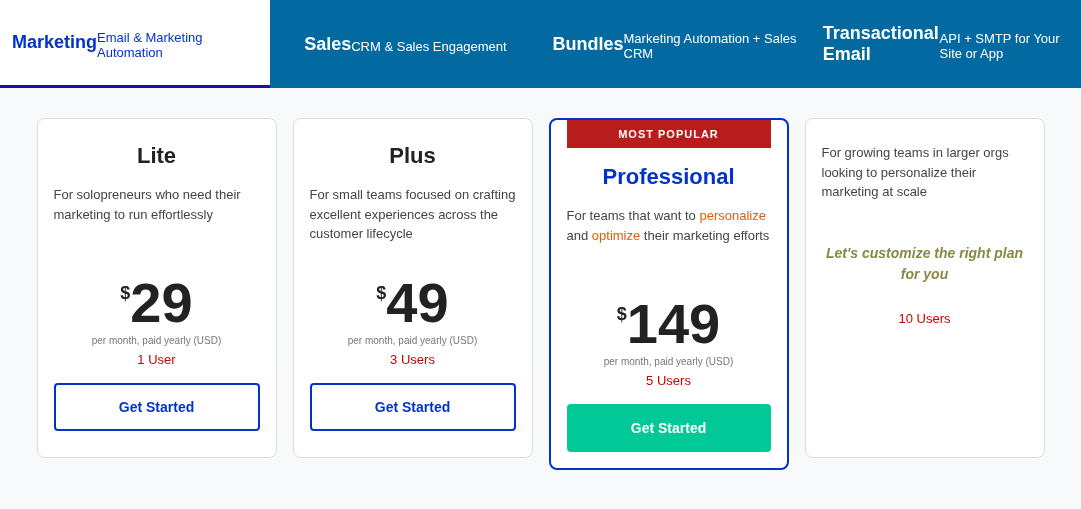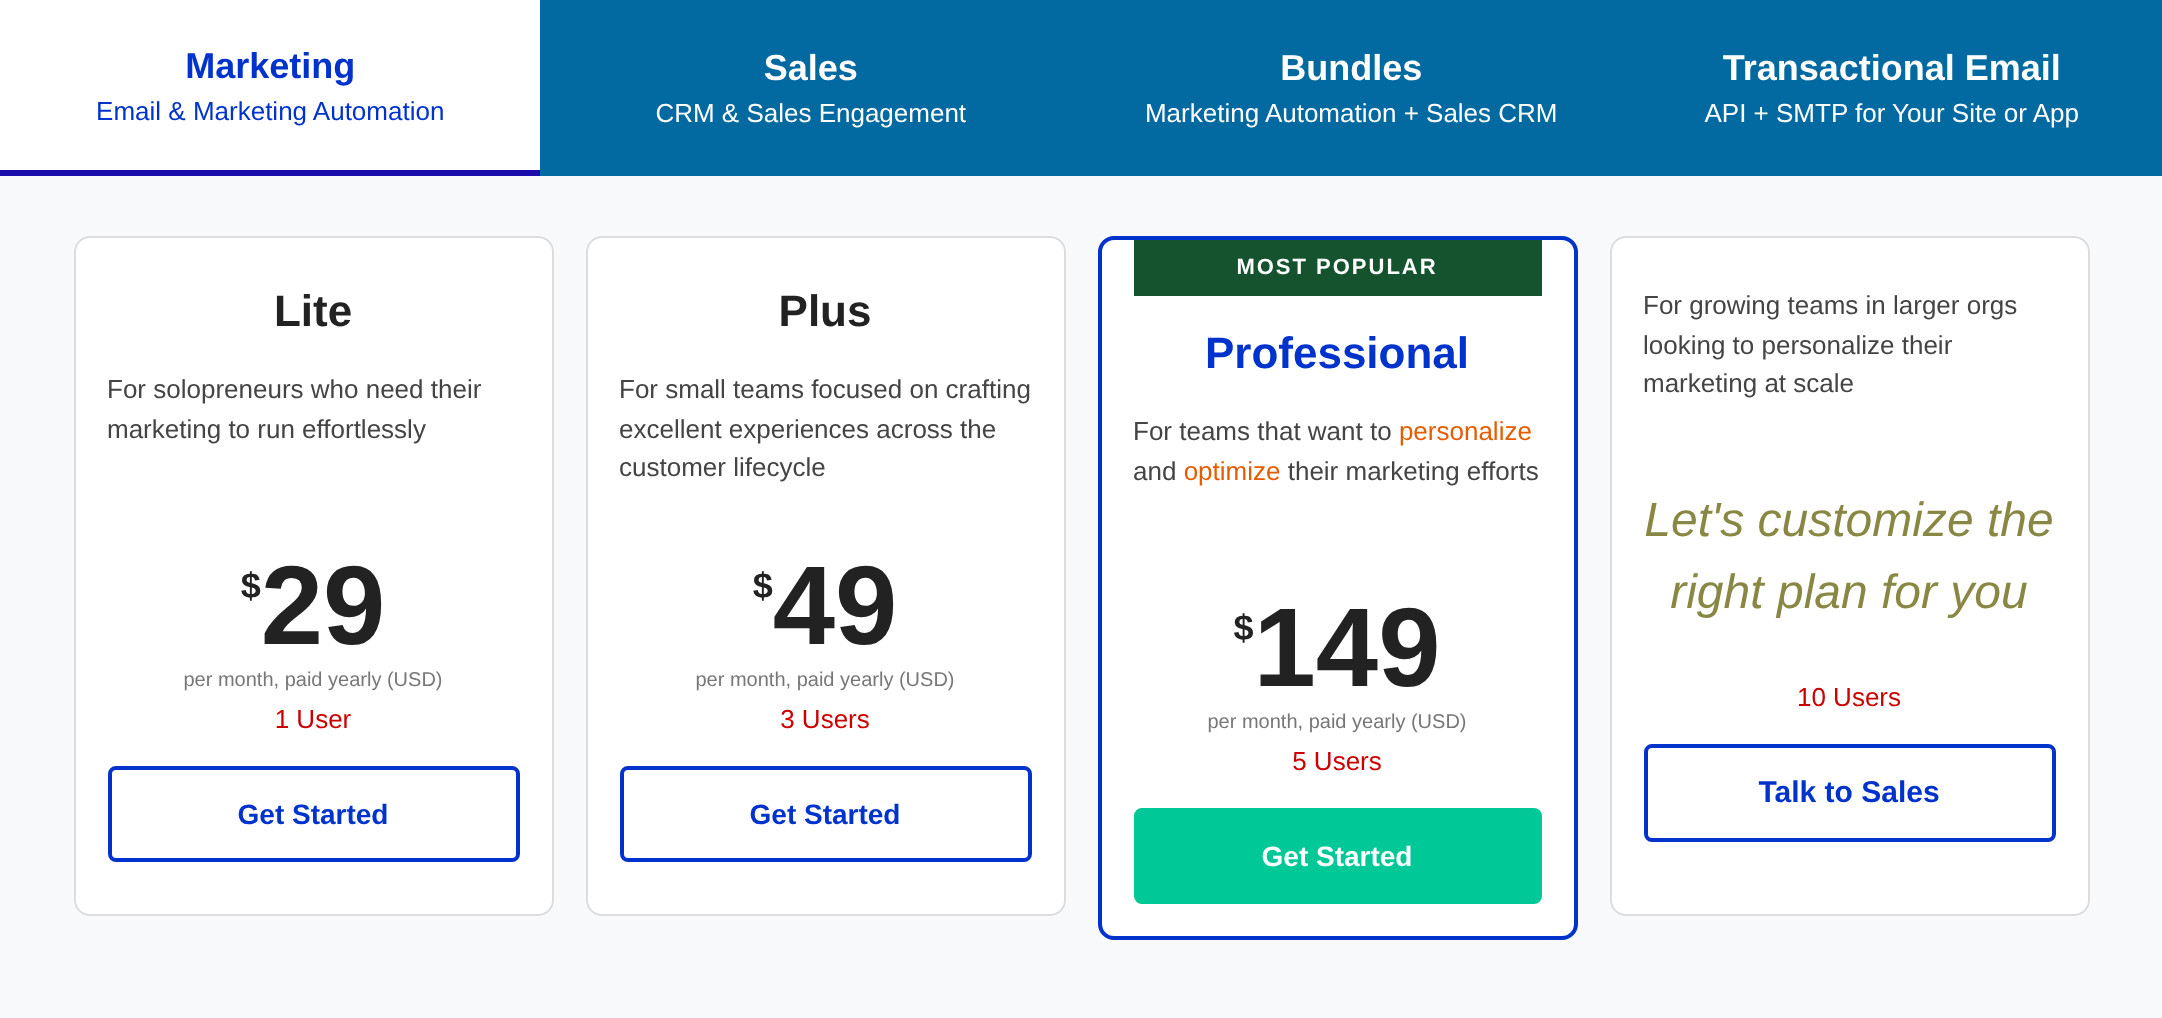--- a/index.html
+++ b/index.html
@@ -13,21 +13,21 @@
 
     
     .nav-tabs {
       display: flex;
       width: 100%;
       height: 88px;
     }
     .nav-tab {
       flex: 1;
       display: flex;
-      flex-direction: column;
+      flex-direction: row;
       align-items: center;
       justify-content: center;
       cursor: pointer;
       padding: 12px;
     }
     .nav-tab.active {
       background: #fff;
       border-bottom: 3px solid #1a0dab;
     }
     .nav-tab.blue {
@@ -78,21 +78,21 @@
       position: relative;
       overflow: hidden;
     }
     .plan-card.featured {
       border: 2px solid #0033cc;
       padding-top: 0;
     }
 
     .most-popular-badge {
       width: 100%;
-      background: #14532d;
+      background: #b91c1c;
       color: #fff;
       text-align: center;
       font-size: 11px;
       font-weight: bold;
       letter-spacing: 1px;
       padding: 8px 0;
       margin-bottom: 16px;
       text-transform: uppercase;
     }
 
@@ -149,27 +149,28 @@
     }
 
     .price-users {
       font-size: 13px;
       color: #cc0000;
       text-align: center;
       margin-bottom: 16px;
     }
 
     .enterprise-cta {
-      font-size: 24px;
+      font-size: 14px;
       color: #888844;
       text-align: center;
       line-height: 1.5;
       margin-bottom: 16px;
       padding: 10px 0;
       font-style: italic;
+      font-weight: bold;
     }
 
     .btn-get-started {
       width: 100%;
       padding: 14px 0;
       border-radius: 4px;
       font-size: 14px;
       font-weight: bold;
       cursor: pointer;
       border: 2px solid #0033cc;
@@ -261,16 +262,15 @@
     <div class="price-users">5 Users</div>
     <button class="btn-get-started featured">Get Started</button>
   </div>
 
   <div class="plan-card">
     <div class="plan-description">
       For growing teams in larger orgs looking to personalize their marketing at scale
     </div>
     <div class="enterprise-cta">Let's customize the right plan for you</div>
     <div class="price-users">10 Users</div>
-    <button class="btn-talk-sales">Talk to Sales</button>
   </div>
 
 </div>
 
 </body></html>

